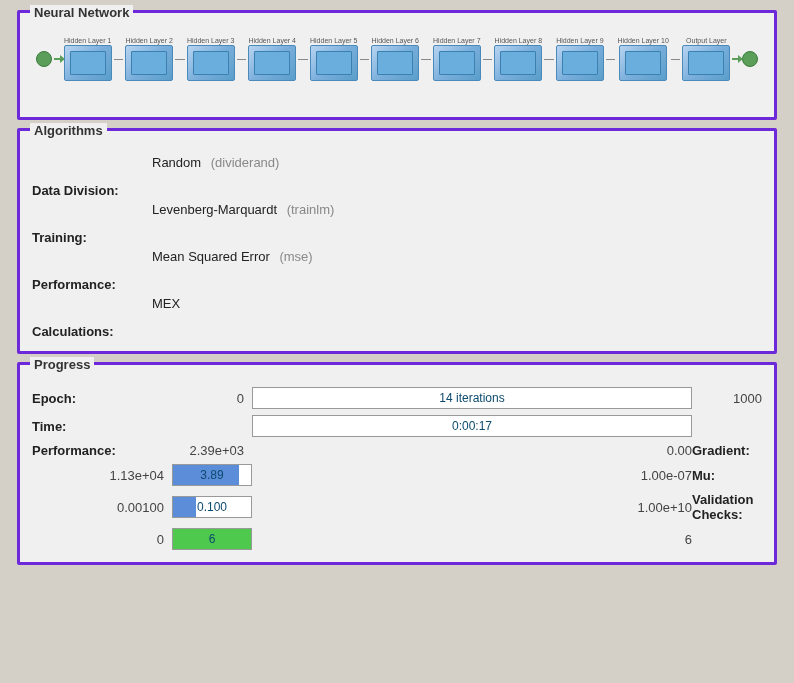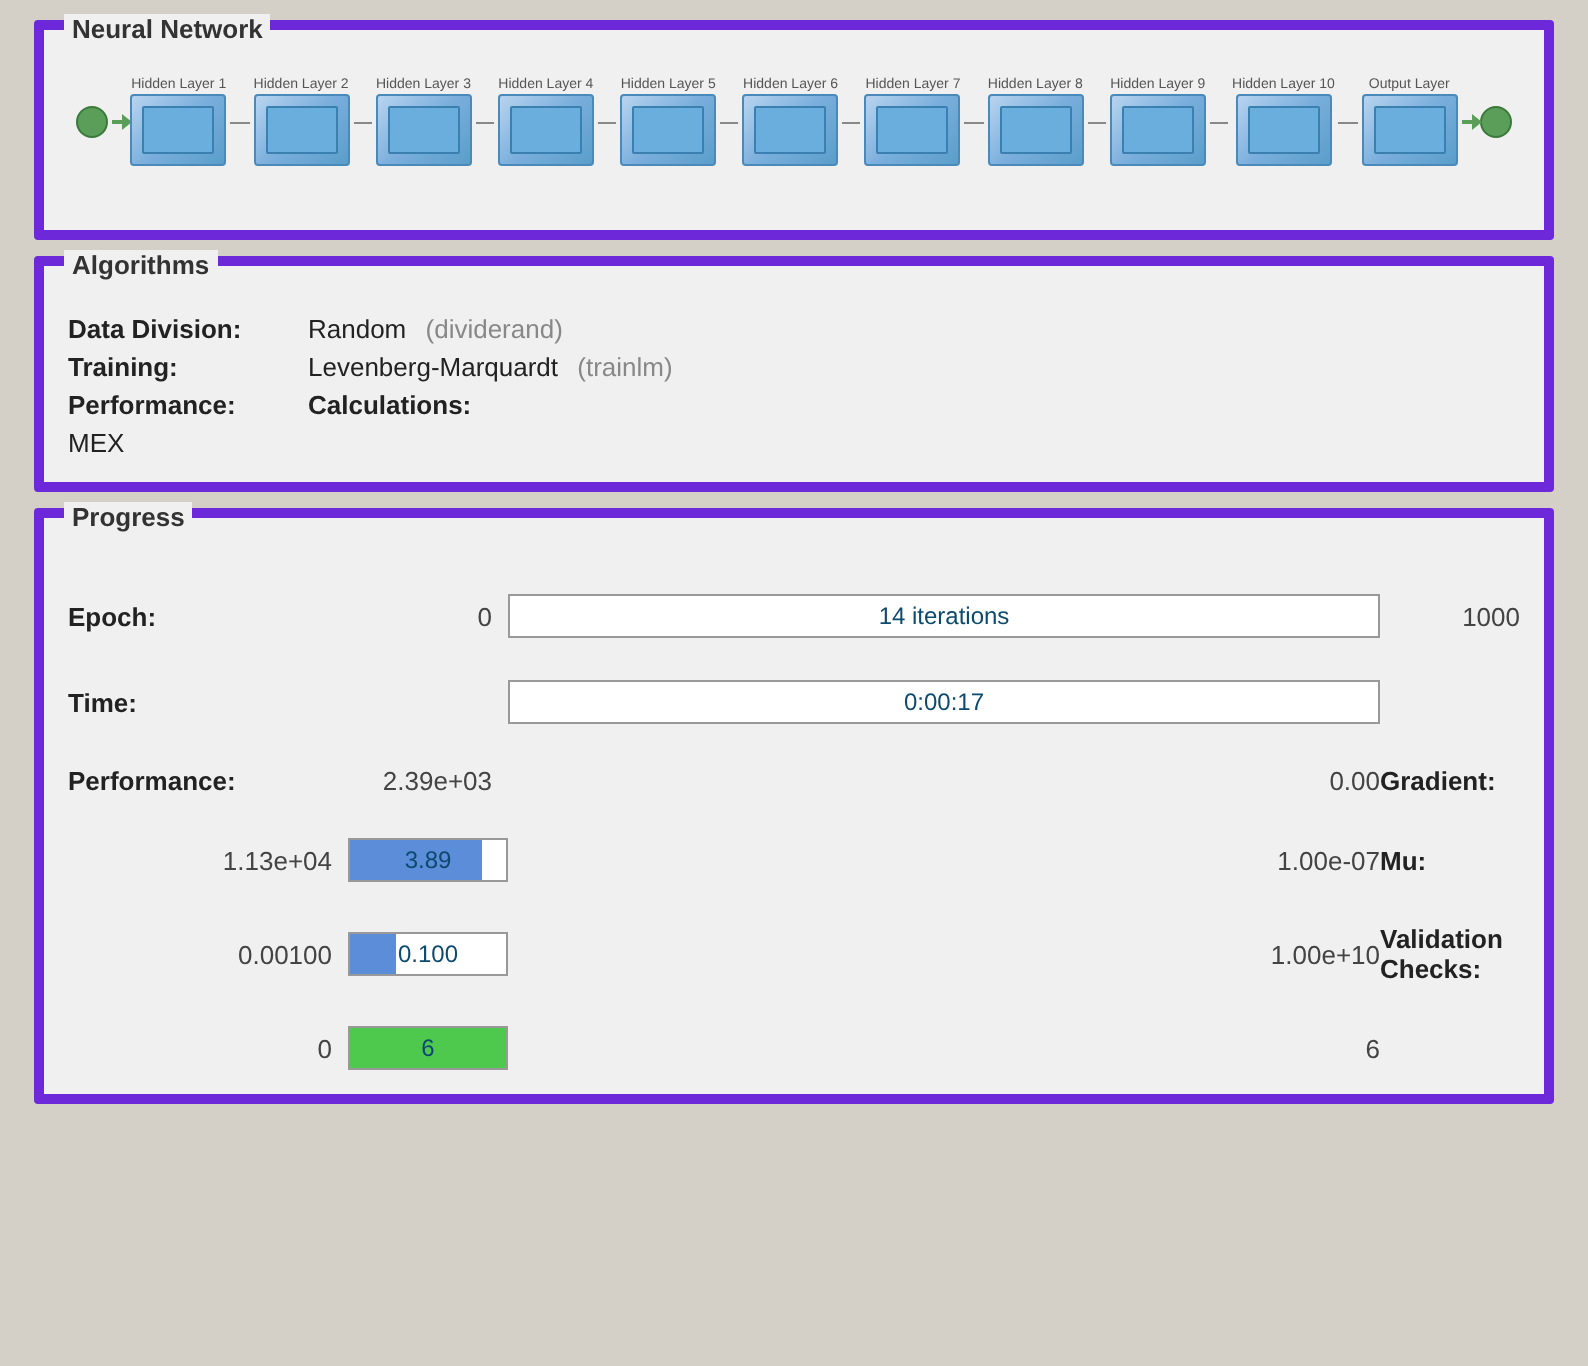--- a/index.html
+++ b/index.html
@@ -15,21 +15,21 @@
       min-height: 683px;
     }
     .main-container {
       width: 760px;
       display: flex;
       flex-direction: column;
       gap: 8px;
     }
     .panel {
       background: #f0f0f0;
-      border: 5px solid #6d28d9;
+      border: 3px solid #6d28d9;
       border-radius: 2px;
       padding: 8px 12px 12px 12px;
       position: relative;
     }
     .panel-title {
       font-weight: bold;
       font-size: 13px;
       color: #333;
       background: #f0f0f0;
       padding: 0 4px;
@@ -121,38 +121,39 @@
     }
     .algo-table {
       display: grid;
       grid-template-columns: 120px 1fr;
       row-gap: 4px;
       margin-top: 6px;
     }
     .algo-label {
       font-weight: bold;
       color: #222;
+      margin-top: 28px;
     }
     .algo-value {
       color: #222;
     }
     .algo-sub {
       color: #888;
       margin-left: 6px;
     }
 
     
     .progress-panel {
       padding-top: 18px;
     }
     .progress-table {
       display: grid;
       grid-template-columns: 140px 80px 1fr 70px;
-      row-gap: 21px;
-      margin-top: 20px;
+      row-gap: 6px;
+      margin-top: 4px;
       align-items: center;
     }
     .prog-label {
       font-weight: bold;
       color: #222;
     }
     .prog-start {
       text-align: right;
       color: #444;
       padding-right: 8px;
@@ -301,20 +302,24 @@
       <span class="algo-value">
         <span>Random</span>
         <span class="algo-sub">(dividerand)</span>
       </span>
       <span class="algo-label">Training:</span>
       <span class="algo-value">
         <span>Levenberg-Marquardt</span>
         <span class="algo-sub">(trainlm)</span>
       </span>
       <span class="algo-label">Performance:</span>
+      <span class="algo-value">
+        <span>Mean Squared Error</span>
+        <span class="algo-sub">(mse)</span>
+      </span>
       <span class="algo-label">Calculations:</span>
       <span class="algo-value">
         <span>MEX</span>
         <span class="algo-sub"></span>
       </span>
     </div>
   </div>
 
   <div class="panel progress-panel">
     <span class="panel-title">Progress</span>

